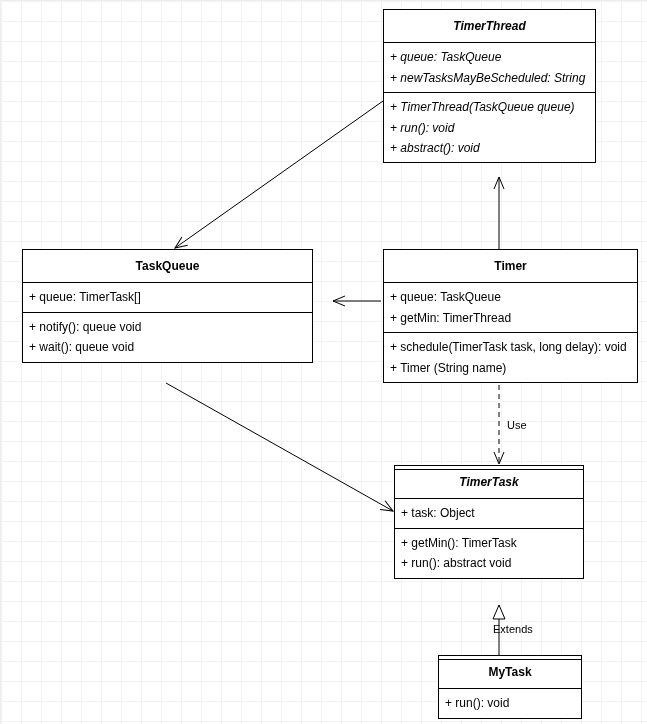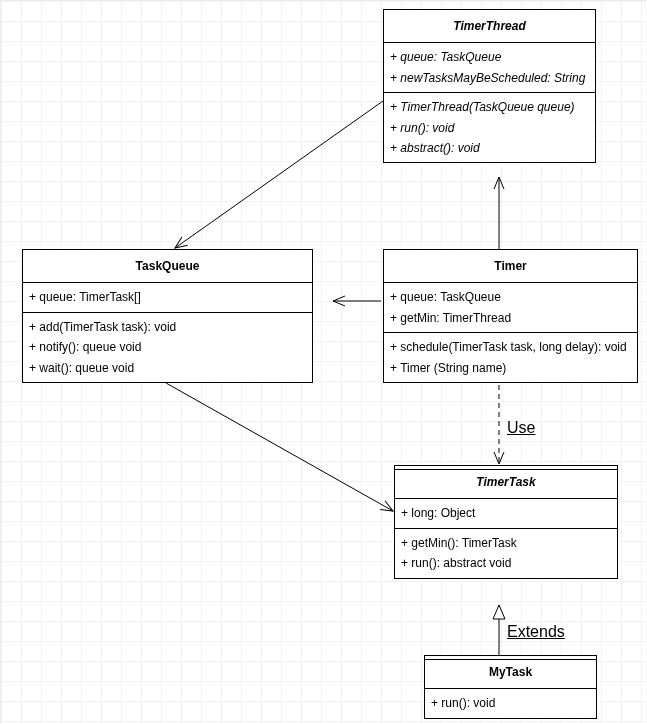--- a/index.html
+++ b/index.html
@@ -54,23 +54,22 @@
   .row { white-space: nowrap; }
   svg.overlay {
     position: absolute;
     left: 0; top: 0;
     width: 647px;
     height: 724px;
     pointer-events: none;
   }
   .rel-label {
     position: absolute;
-    font-size: 16px;
+    font-size: 11px;
     background: rgba(255,255,255,0);
-    text-decoration: underline;
   }
 </style>
 </head>
 <body>
 
 <div class="canvas">
 
   <svg class="overlay">
     <defs>
       <marker id="arrow-open" markerWidth="14" markerHeight="12" refX="13" refY="6" orient="auto" markerUnits="userSpaceOnUse">
@@ -101,52 +100,51 @@
       <div class="row">+ abstract(): void</div>
     </div>
   </div>
 
   <div class="uml-class" style="left:21px; top:248px; width:291px;">
     <div class="section title">TaskQueue</div>
     <div class="section">
       <div class="row">+ queue: TimerTask[]</div>
     </div>
     <div class="section">
-      <div class="row">+ add(TimerTask task): void</div>
       <div class="row">+ notify(): queue void</div>
       <div class="row">+ wait(): queue void</div>
     </div>
   </div>
 
   <div class="uml-class" style="left:382px; top:248px; width:255px;">
     <div class="section title">Timer</div>
     <div class="section">
       <div class="row">+ queue: TaskQueue</div>
       <div class="row">+ getMin: TimerThread</div>
     </div>
     <div class="section">
       <div class="row">+ schedule(TimerTask task, long delay): void</div>
       <div class="row">+ Timer (String name)</div>
     </div>
   </div>
 
-  <div class="uml-class" style="left:393px; top:464px; width:224px;">
+  <div class="uml-class" style="left:393px; top:464px; width:190px;">
     <div class="section title extra-line italic">TimerTask</div>
     <div class="section">
-      <div class="row">+ long: Object</div>
+      <div class="row">+ task: Object</div>
     </div>
     <div class="section">
       <div class="row">+ getMin(): TimerTask</div>
       <div class="row">+ run(): abstract void</div>
     </div>
   </div>
 
-  <div class="uml-class" style="left:423px; top:654px; width:173px;">
+  <div class="uml-class" style="left:437px; top:654px; width:144px;">
     <div class="section title extra-line">MyTask</div>
     <div class="section">
       <div class="row">+ run(): void</div>
     </div>
   </div>
 
   <div class="rel-label" style="left:506px; top:418px;">Use</div>
-  <div class="rel-label" style="left:506px; top:622px;">Extends</div>
+  <div class="rel-label" style="left:492px; top:622px;">Extends</div>
 
 </div>
 
 </body></html>

